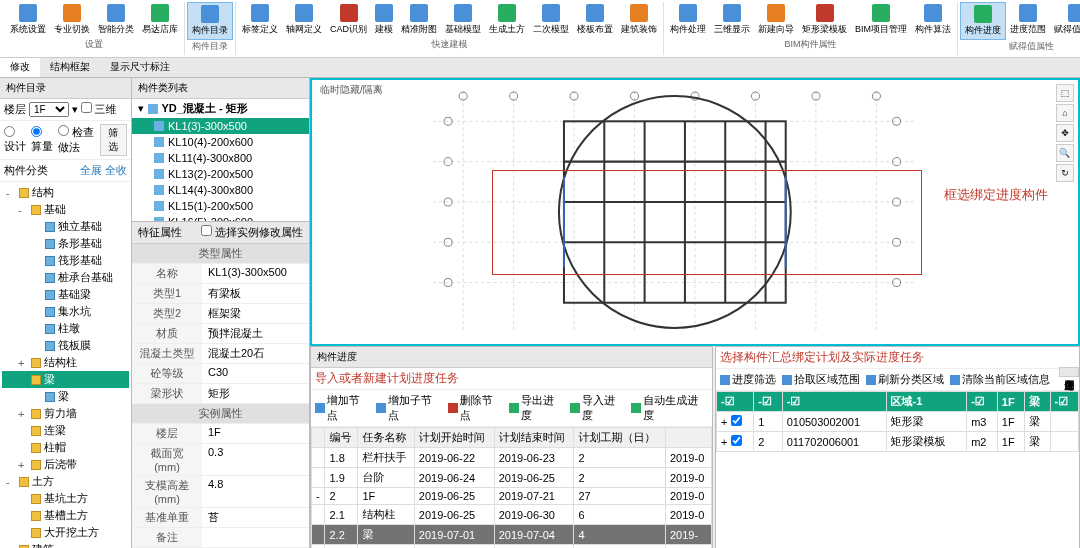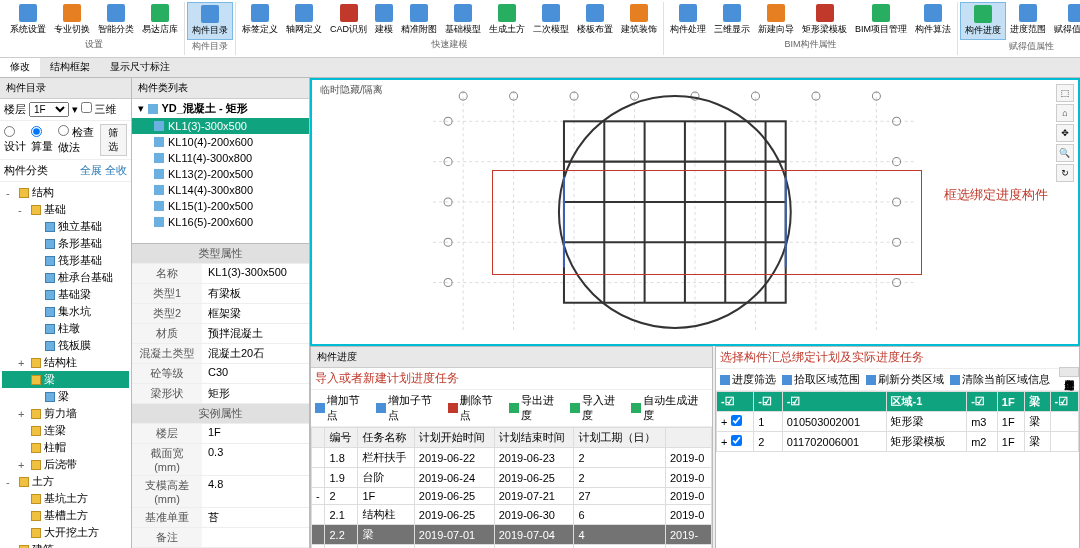--- a/index.html
+++ b/index.html
@@ -372,20 +372,24 @@
           <span class="li-ico"></span>
           <span>KL15(1)-200x500</span>
         </div>
         <div class="list-item">
           <span style="width:12px"></span>
           <span class="li-ico"></span>
           <span>KL16(5)-200x600</span>
         </div>
       </div>
     <div class="props">
+      <div class="panel-header">
+        <span>特征属性</span>
+        <label style="float:right"><input type="checkbox" class="cb" style=""> <span>选择实例修改属性</span></label>
+      </div>
       <div class="props-grid" id="pgrid">
           <div class="lbl" style="grid-column: 1 / 3; background: rgb(224, 224, 224);">类型属性</div>
           <div class="lbl">名称</div>
           <div>KL1(3)-300x500</div>
           <div class="lbl">类型1</div>
           <div>有梁板</div>
           <div class="lbl">类型2</div>
           <div>框架梁</div>
           <div class="lbl">材质</div>
           <div>预拌混凝土</div>

